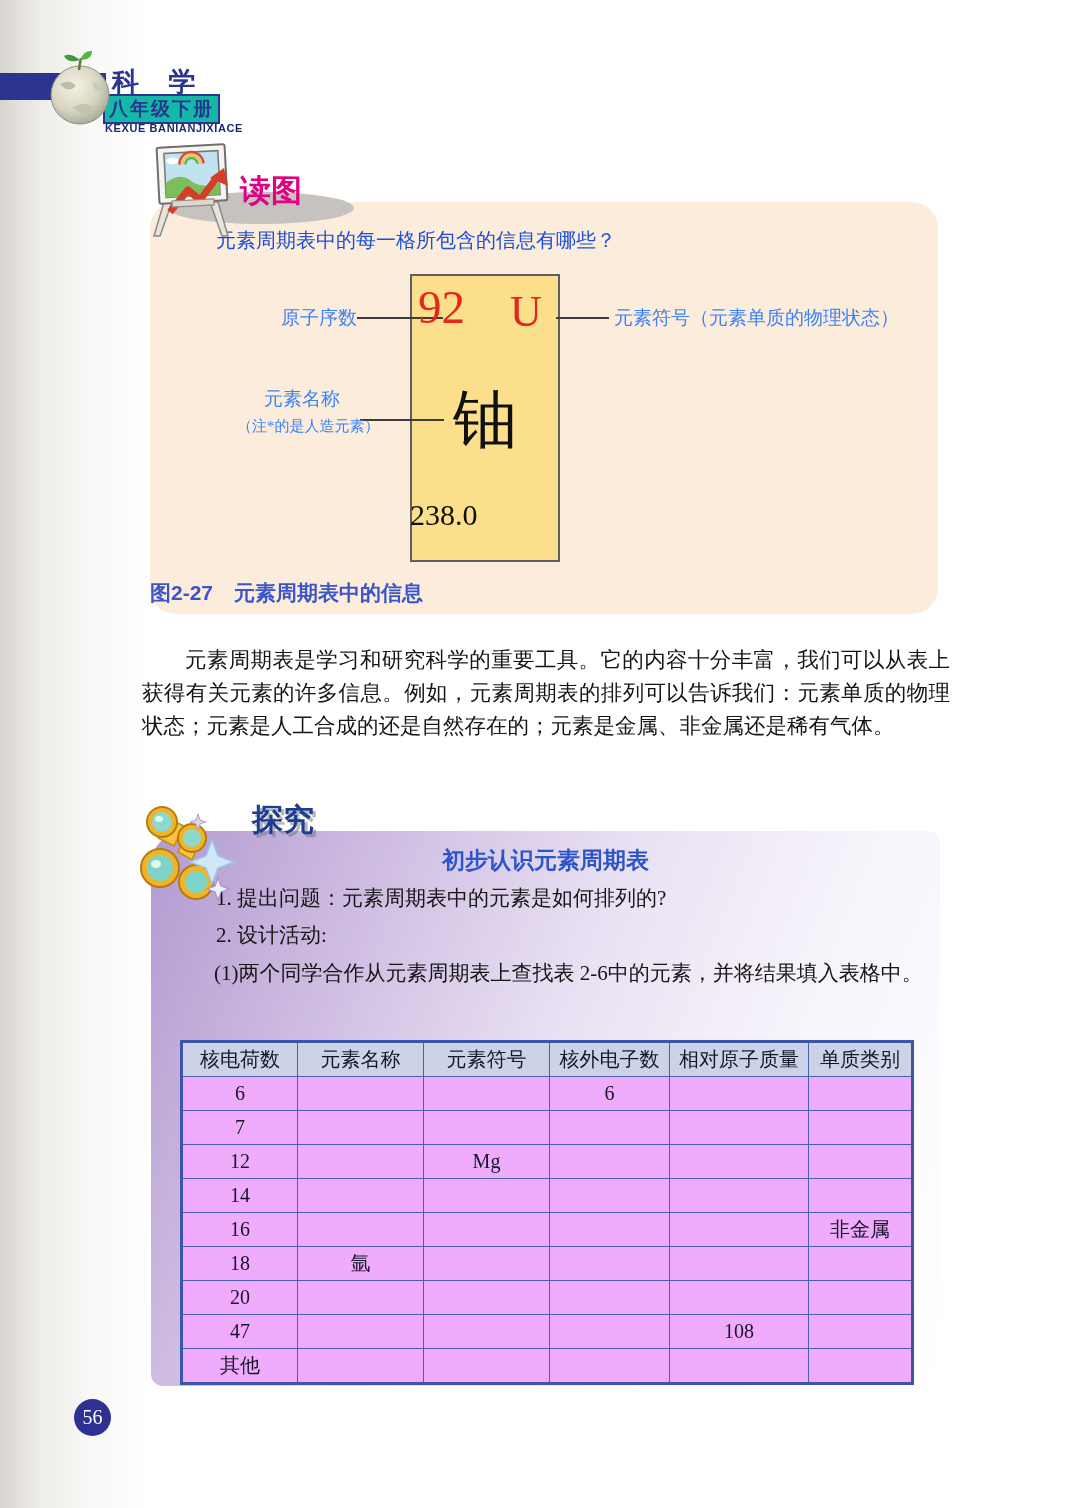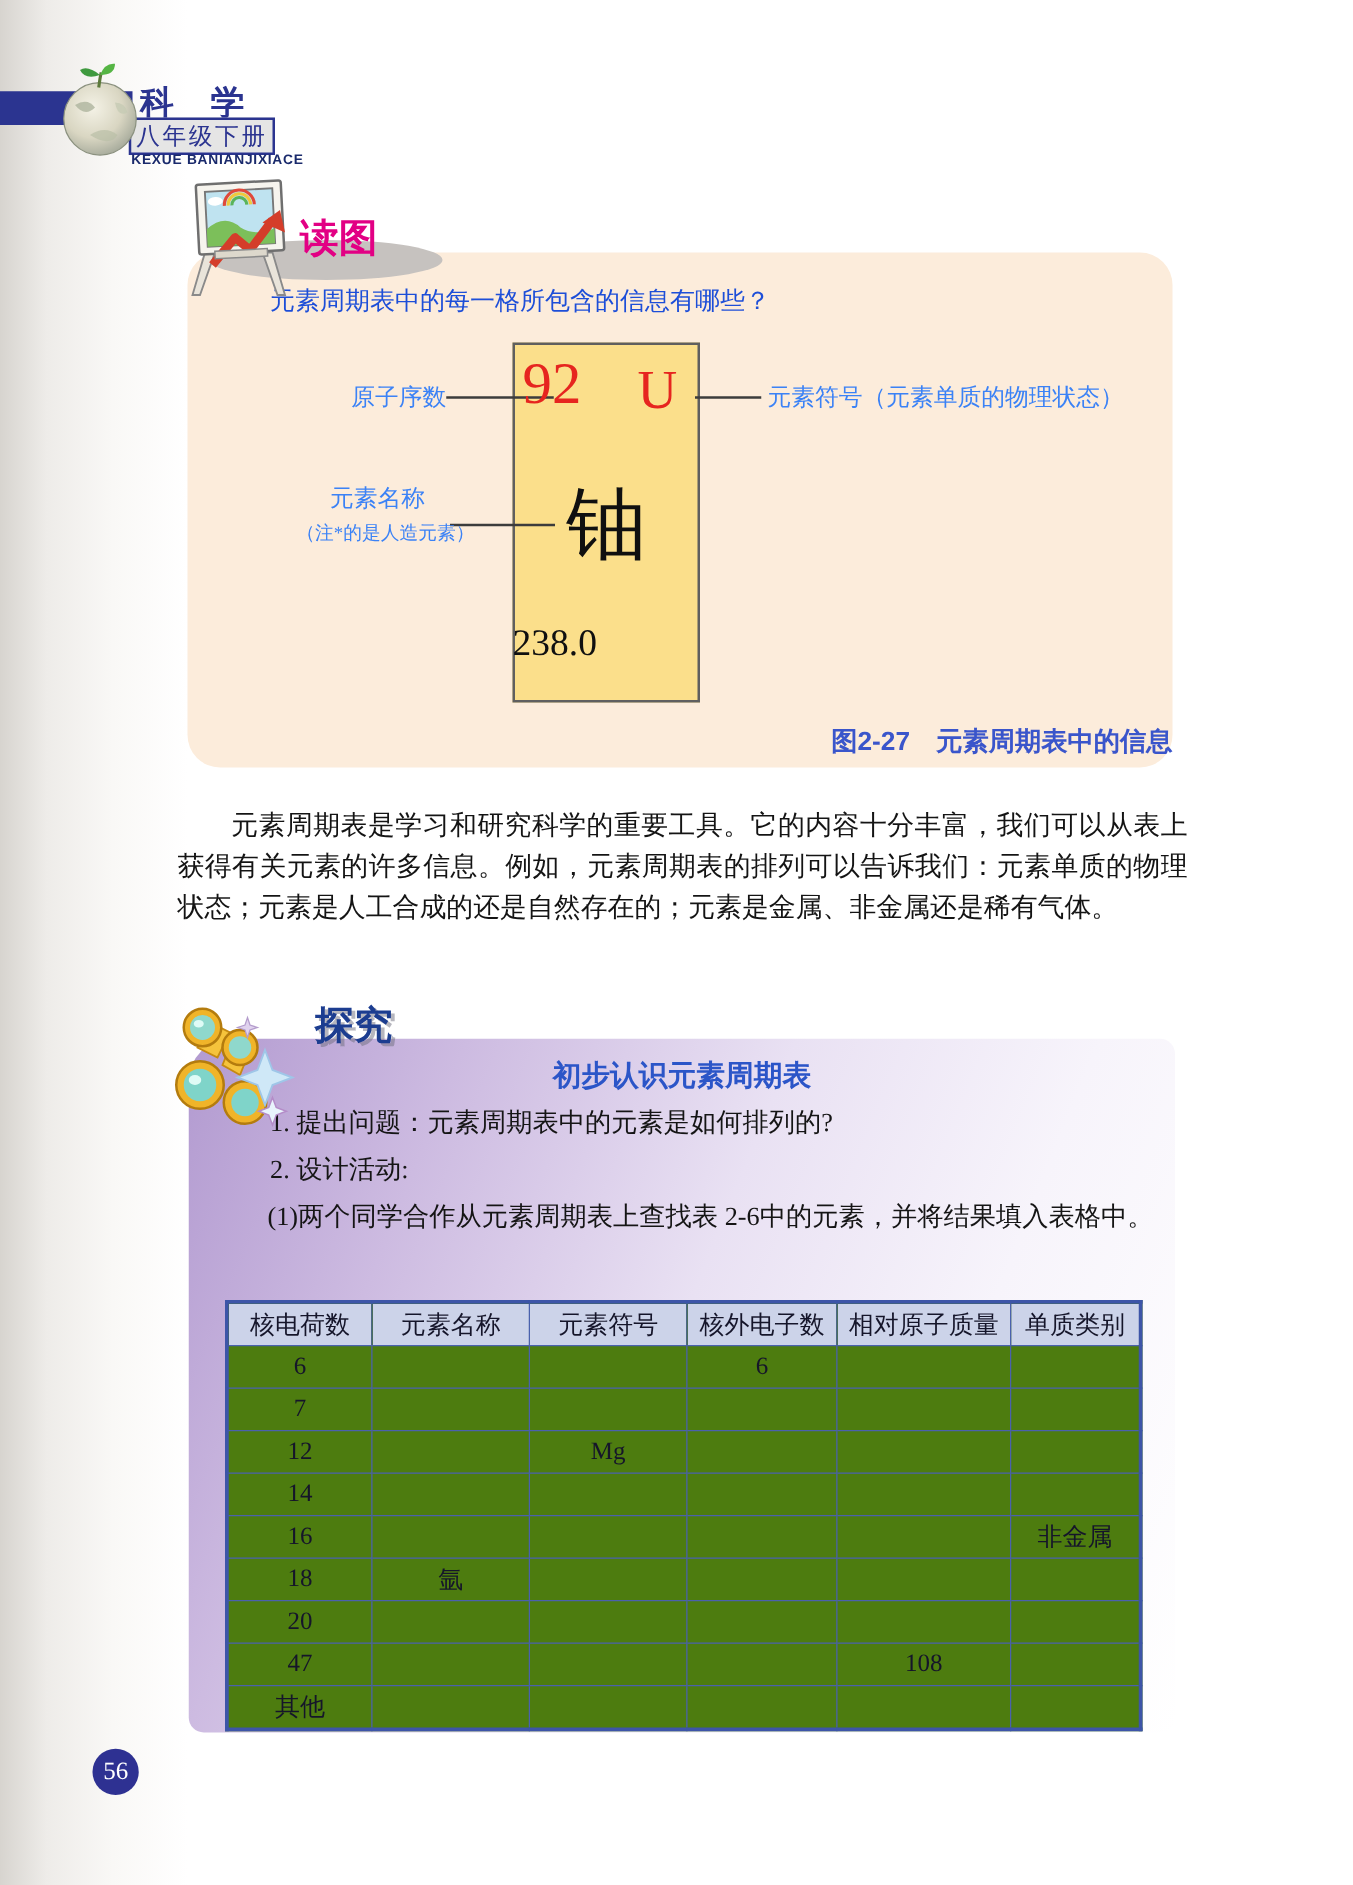--- a/index.html
+++ b/index.html
@@ -6,22 +6,22 @@
   body{font-family:"Liberation Serif", serif; background:#888;}
   .page{position:relative;width:1082px;height:1508px;background:#ffffff;overflow:hidden;margin:0 auto;}
   .abs{position:absolute;}
   .spine{left:0;top:0;width:150px;height:1508px;
          background:linear-gradient(to right,#d7d4cf 0%,#eeece9 25%,#f9f8f6 60%,#ffffff 100%);}
 
   
   .blue-bar{left:0;top:73px;width:106px;height:27px;background:#2b3490;}
   .h-title{left:112px;top:64px;font-family:"Liberation Sans",sans-serif;font-weight:bold;
            font-size:27px;color:#2b3490;letter-spacing:11px;white-space:nowrap;}
-  .h-sub{left:103px;top:94px;border:2px solid #2b3490;background:#e5e5e5;color:#2b3490;
-         font-family:"Liberation Sans",sans-serif;font-weight:normal;font-size:19px;
+  .h-sub{left:103px;top:94px;border:2px solid #2b3490;background:#14b8a6;color:#2b3490;
+         font-family:"Liberation Sans",sans-serif;font-weight:bold;font-size:19px;
          padding:0 4px;letter-spacing:2px;white-space:nowrap;}
   .h-latin{left:105px;top:122px;font-family:Liberation Sans, sans-serif;font-weight:bold;
            font-size:11px;color:#1a2a6c;letter-spacing:.6px;white-space:nowrap;}
 
   
   .icon-shadow{left:168px;top:192px;width:186px;height:32px;border-radius:50%;background:#c6c2bf;z-index:2;}
   .easel-icon{left:146px;top:138px;z-index:4;}
   .reading-label{left:240px;top:170px;font-family:"Liberation Sans",sans-serif;font-weight:bold;
                  font-size:31px;color:#e20084;z-index:4;white-space:nowrap;}
   .peach-panel{left:150px;top:202px;width:788px;height:412px;border-radius:26px;background:#fcecdb;z-index:1;}
@@ -35,21 +35,21 @@
 
   .lead{height:2px;background:#3c3c3c;z-index:3;}
   .lead1{left:357px;top:317px;width:86px;}
   .lead2{left:556px;top:317px;width:53px;}
   .lead3{left:360px;top:419px;width:84px;}
   .lab{font-size:19px;color:#3b82f6;z-index:3;white-space:nowrap;font-family:Liberation Serif, serif;}
   .lab1{left:281px;top:305px;}
   .lab2{left:614px;top:305px;}
   .lab3{left:237px;top:386px;width:130px;text-align:center;}
   .lab3 .l2{font-size:15px;margin-top:5px;}
-  .caption{left:150px;top:579px;width:788px;text-align:right;z-index:3;
+  .caption{left:150px;top:579px;width:788px;text-align:left;z-index:3;
            font-family:"Liberation Sans",sans-serif;font-weight:bold;font-size:21px;color:#3a55cb;}
 
   .paragraph{left:142px;top:644px;width:808px;font-size:21.5px;line-height:33px;
              text-indent:2em;text-align:justify;color:#141414;}
 
   
   .purple-panel{left:151px;top:831px;width:789px;height:555px;border-radius:34px 12px 12px 12px;
     background:linear-gradient(112deg,#b29ad0 0%,#cdbbe1 22%,#e9e1f3 48%,#f7f4fb 72%,#ffffff 100%);z-index:1;}
   .binoc-icon{left:134px;top:794px;z-index:4;}
   .inquiry-label{left:252px;top:799px;font-family:"Liberation Sans",sans-serif;font-weight:bold;
@@ -58,21 +58,21 @@
                  font-family:"Liberation Sans",sans-serif;font-weight:bold;font-size:23px;color:#2b55c8;}
   .step{font-size:21px;color:#151515;z-index:3;white-space:nowrap;}
   .step1{left:216px;top:884px;}
   .step2{left:216px;top:921px;}
   .activity{left:152px;top:955px;width:800px;font-size:21px;line-height:36.5px;
             text-indent:62px;text-align:justify;color:#151515;z-index:3;}
   .table-title{left:151px;top:1007px;width:789px;text-align:center;font-weight:bold;
                font-size:20.5px;color:#101010;z-index:3;letter-spacing:1px;}
 
   table.el-table{position:absolute;left:180px;top:1040px;width:731px;height:336px;z-index:3;
-                 border-collapse:collapse;table-layout:fixed;background:#4d7c0f;
+                 border-collapse:collapse;table-layout:fixed;background:#f0abfc;
                  border:3px solid #3d55a8;}
   .el-table th{background:#ccd3e9;font-weight:500;}
   .el-table th,.el-table td{border:1.7px solid #4a61ad;text-align:center;vertical-align:middle;
                font-family:"Liberation Serif",serif;font-size:20px;color:#15152a;height:31px;
                overflow:hidden;white-space:nowrap;}
 
   .page-num{left:74px;top:1399px;width:37px;height:37px;border-radius:50%;background:#2e3192;
             color:#ffffff;font-size:20px;line-height:37px;text-align:center;z-index:3;}
 </style>
 </head>

